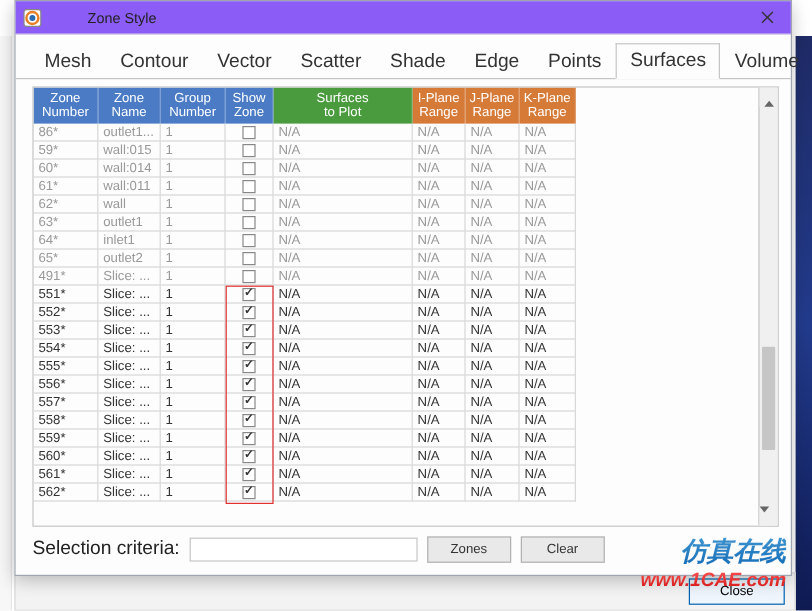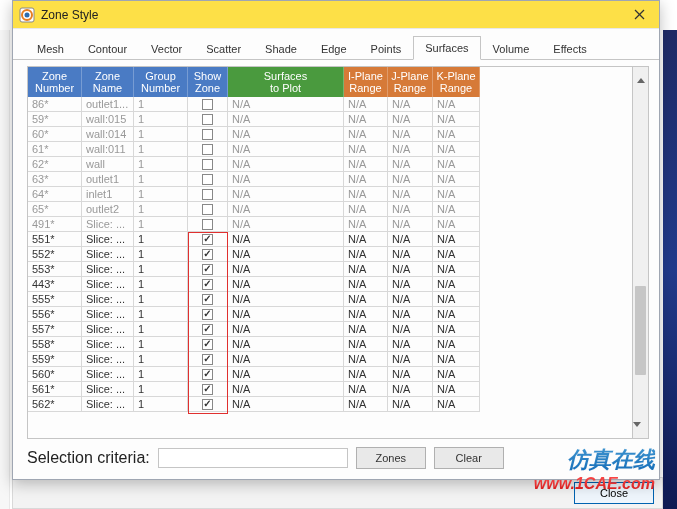--- a/index.html
+++ b/index.html
@@ -24,36 +24,36 @@
   .bgstrip-right { position:absolute; right:0; top:30px; bottom:0; width:14px; background:linear-gradient(180deg,#1f2b66 0%, #223b8c 50%, #0f1a52 100%); }
   .bgstrip-left { position:absolute; left:0; top:30px; bottom:0; width:10px; background:#f7f7f7; border-right:1px solid #e8e8e8; }
 
   
   .win {
     position:absolute; left:12px; top:0; width:648px; height:480px;
     background:var(--win-bg); border:1px solid #9fa6b2; box-shadow:0 4px 14px rgba(0,0,0,.25);
     display:flex; flex-direction:column;
   }
   .titlebar {
-    height:28px; background:#fde047; border-bottom:1px solid #e8e8e8;
-    display:flex; align-items:center; padding:0 0 0 6px;
+    height:28px; background:#8b5cf6; border-bottom:1px solid #e8e8e8;
+    display:flex; align-items:center; padding:0 0 0 6px;gap:32px;
   }
   .titlebar .icon { width:16px; height:16px; margin-right:6px; display:flex; align-items:center; justify-content:center; }
   .titlebar .icon svg { width:16px; height:16px; }
   .titlebar .title { flex:1; font-size:12px; color:#222; }
   .winbtns { display:flex; height:28px; }
   .winbtn { width:40px; display:flex; align-items:center; justify-content:center; color:#555; }
   .winbtn svg { width:11px; height:11px; }
 
   .tabstrip {
     display:flex; align-items:flex-end; padding:6px 8px 0 12px; gap:0;
     border-bottom:1px solid var(--win-border); position:relative;
   }
   .tab {
-    padding:5px 11px 5px; font-size:11px; color:#333; border:1px solid transparent;
+    padding:5px 11px 5px; font-size:16px; color:#333; border:1px solid transparent;
     border-bottom:none; background:transparent; position:relative; top:1px; cursor:default;
   }
   .tab.active {
     border-color:var(--win-border); border-bottom:1px solid var(--win-bg);
     background:var(--win-bg);
   }
 
   .body { flex:1; padding:6px 10px 8px 14px; display:flex; flex-direction:column; }
 
   .grid {
@@ -355,21 +355,21 @@
                 <div class="cell">1</div>
                 <div class="cell chk">
                   <div class="cbox checked"></div>
                 </div>
                 <div class="cell">N/A</div>
                 <div class="cell">N/A</div>
                 <div class="cell">N/A</div>
                 <div class="cell">N/A</div>
               </div>
               <div class="row active">
-                <div class="cell">443*</div>
+                <div class="cell">554*</div>
                 <div class="cell">Slice: ...</div>
                 <div class="cell">1</div>
                 <div class="cell chk">
                   <div class="cbox checked"></div>
                 </div>
                 <div class="cell">N/A</div>
                 <div class="cell">N/A</div>
                 <div class="cell">N/A</div>
                 <div class="cell">N/A</div>
               </div>

